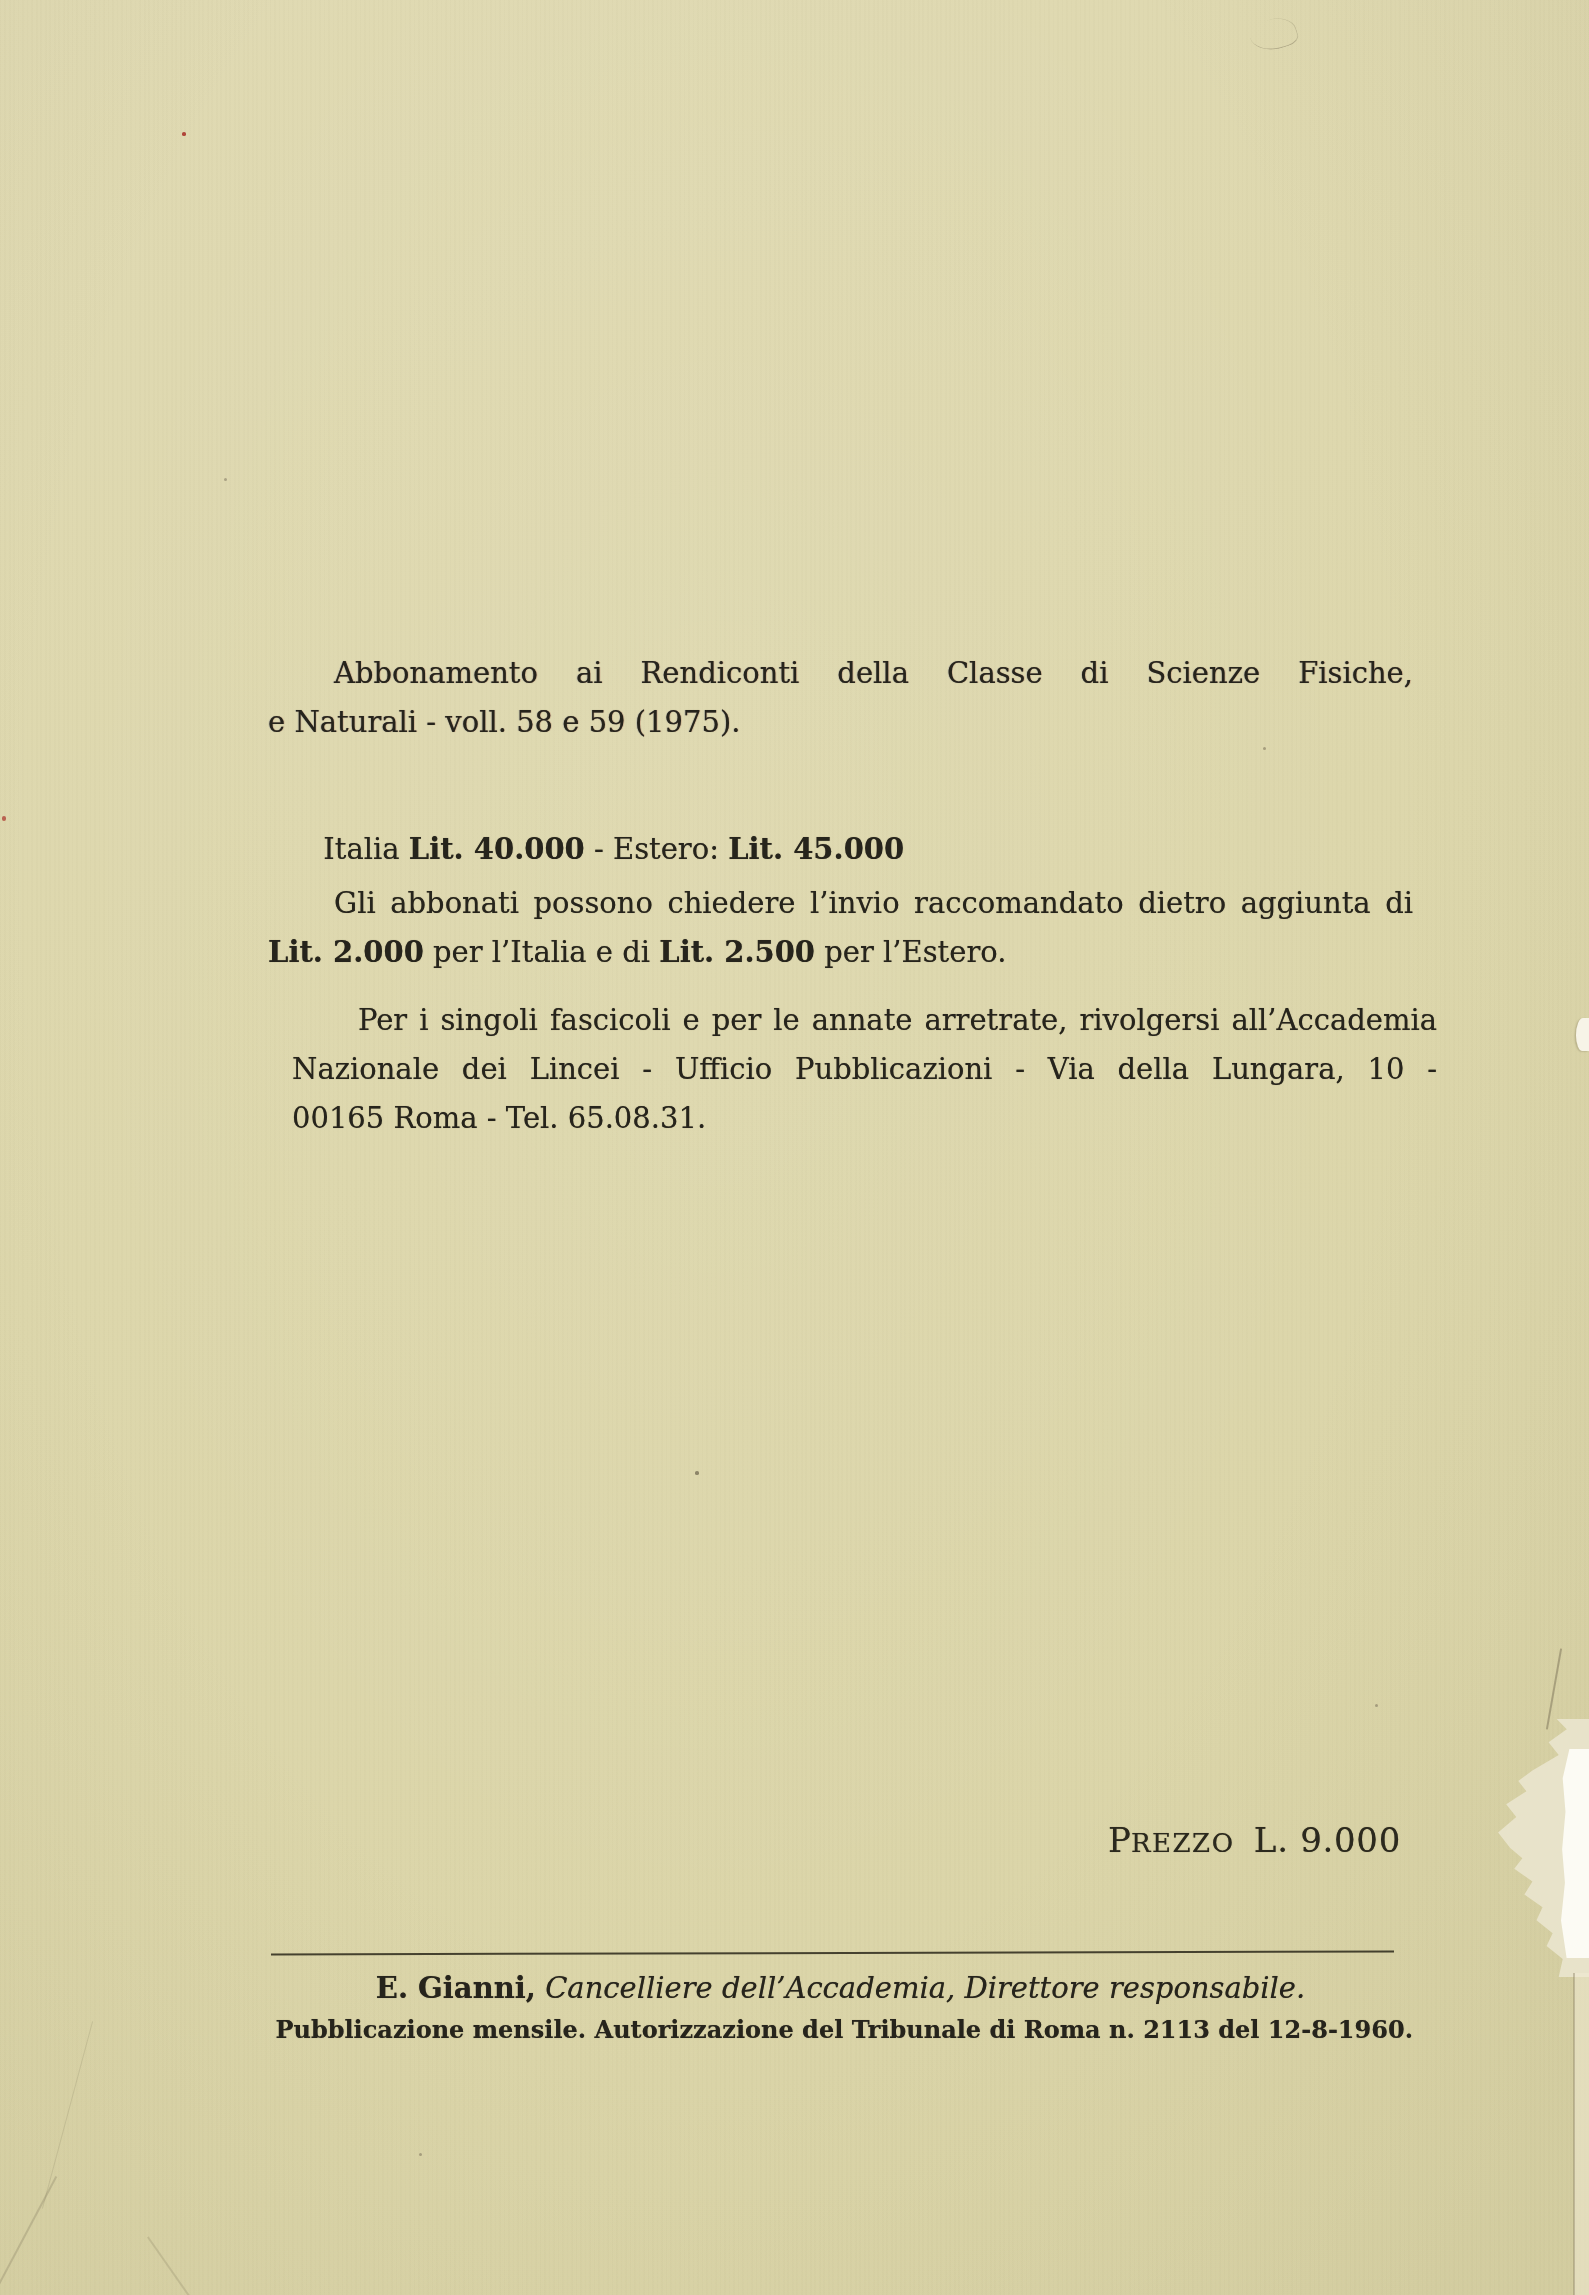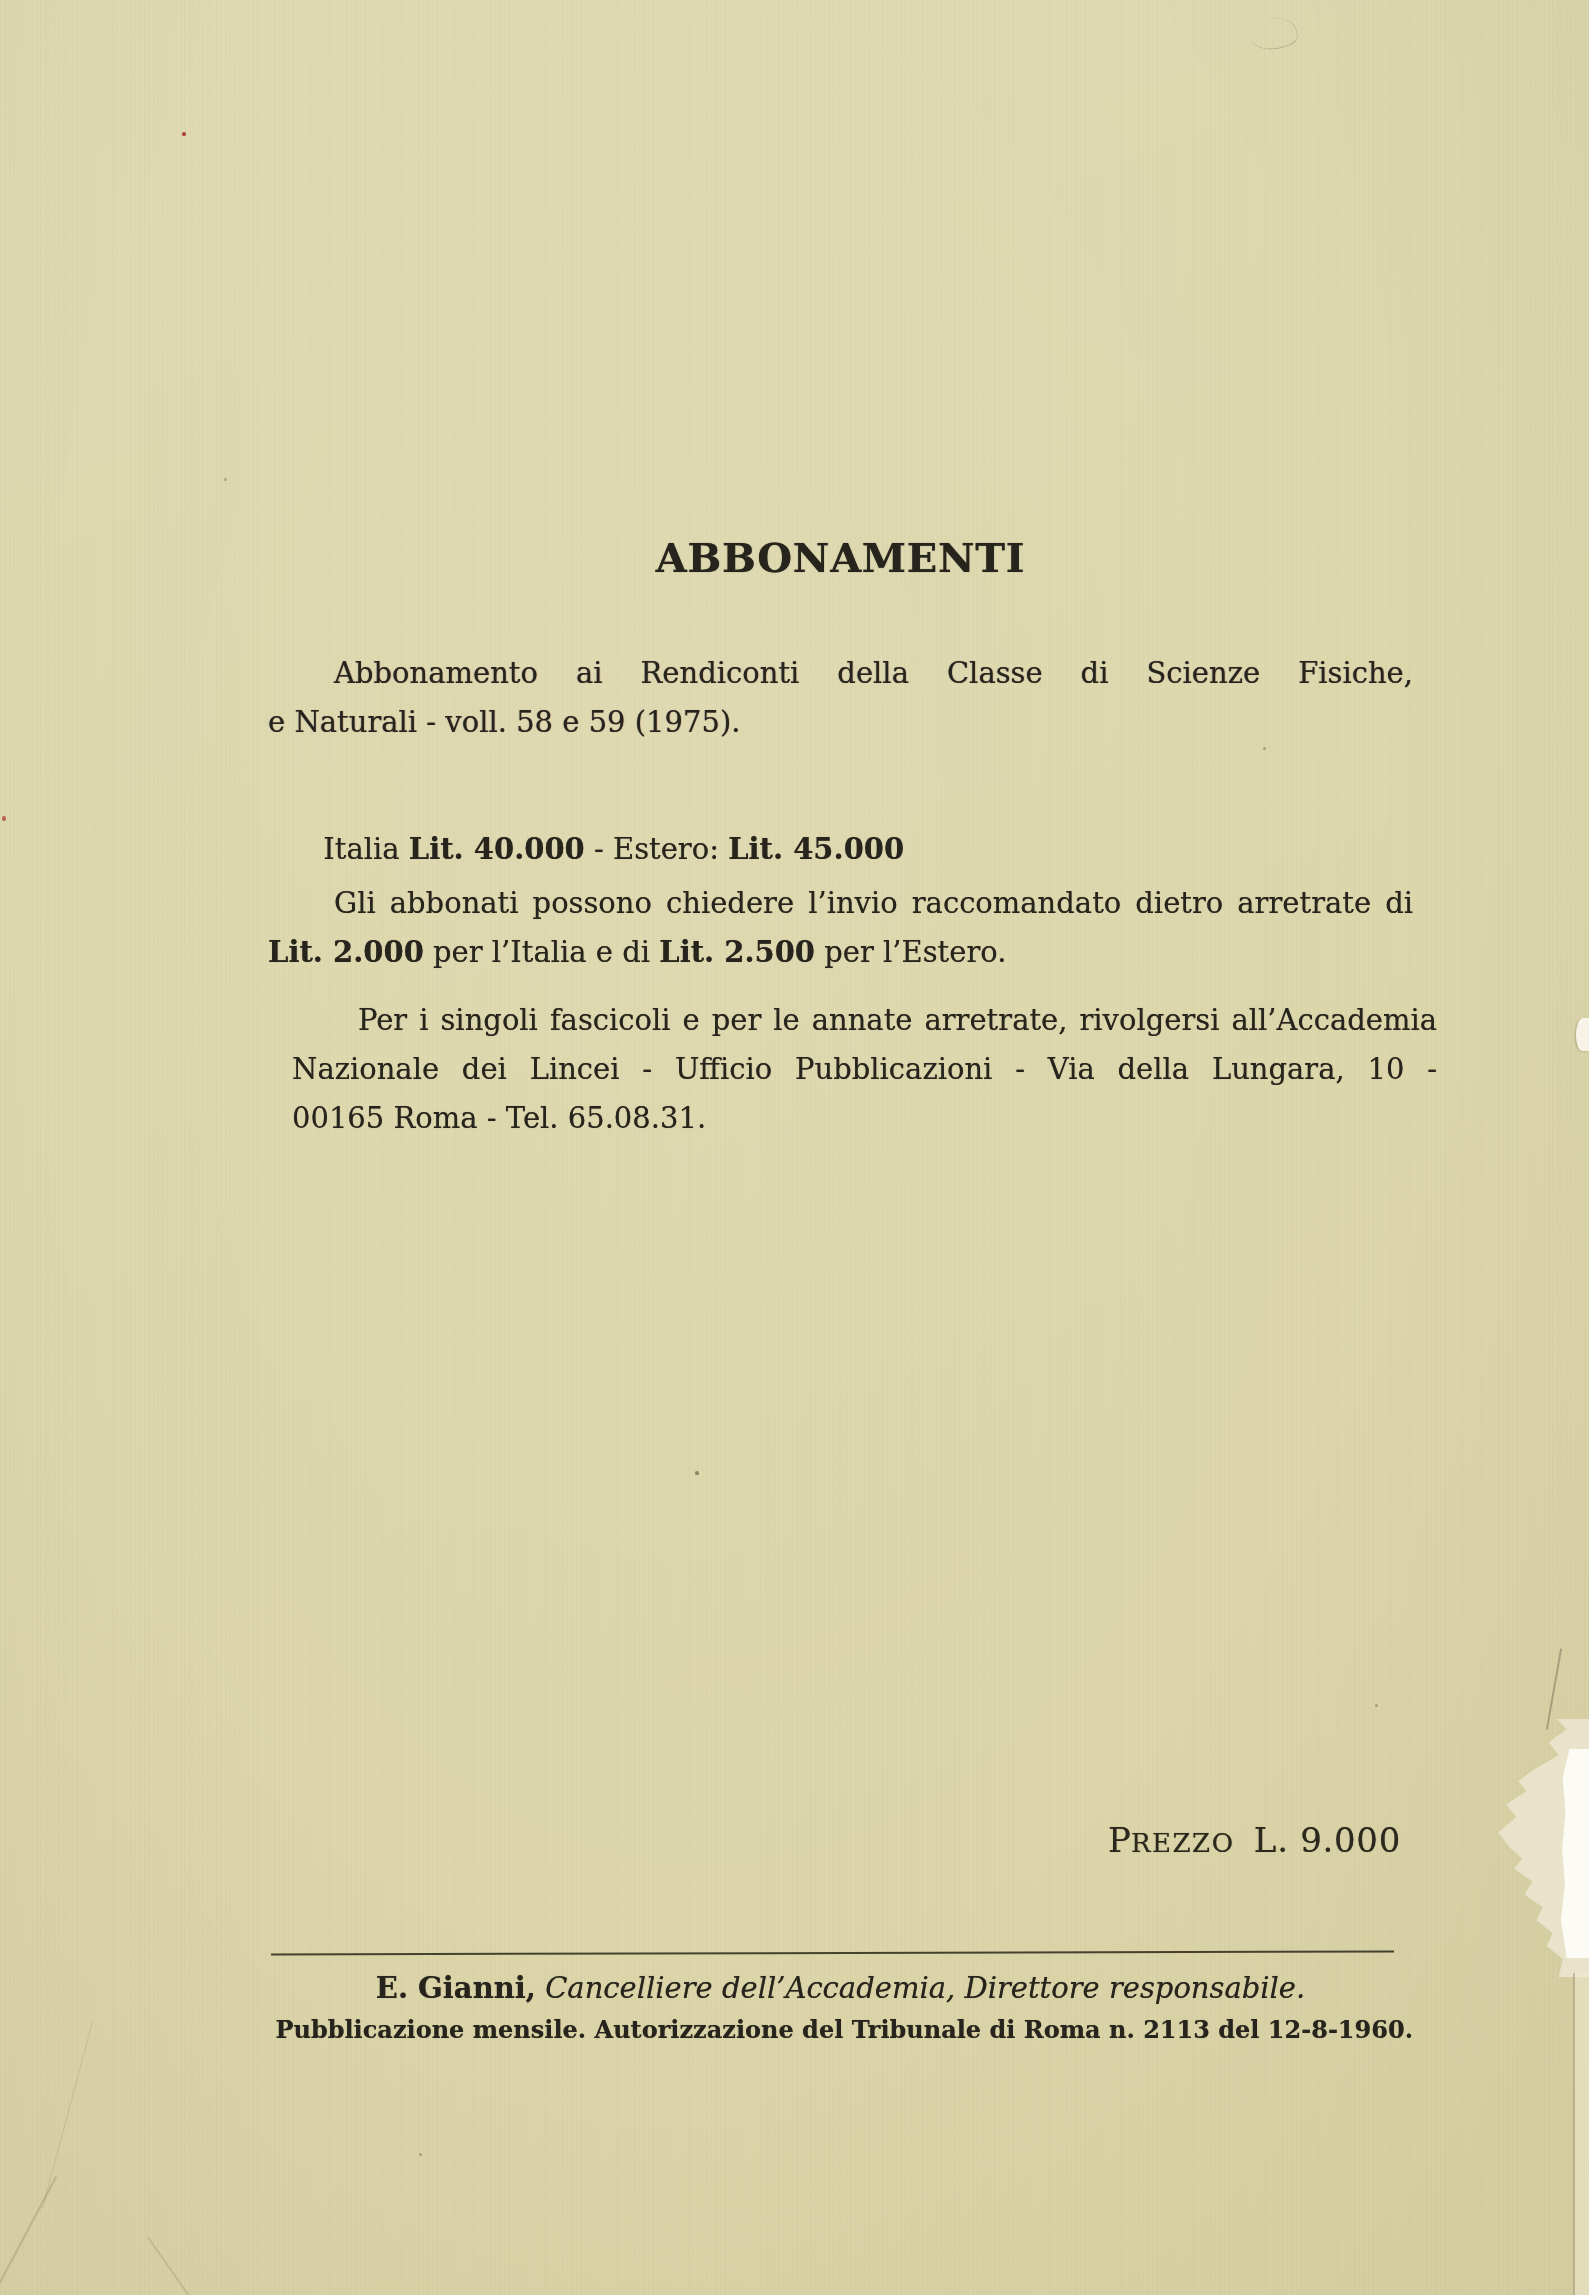--- a/index.html
+++ b/index.html
@@ -136,35 +136,34 @@
   <div class="crease c2"></div>
   <div class="crease c3"></div>
   <div class="speck red1"></div>
   <div class="speck red2"></div>
   <div class="speck d1"></div>
   <div class="speck d2"></div>
   <div class="speck d3"></div>
   <div class="speck d4"></div>
   <div class="speck d5"></div>
 
-  <h1 class="title">ABBONAMENTI</h1>
 
   <div class="content">
 
     <section class="block p1 fringe">
       <div class="line indent stretch"><span>Abbonamento ai Rendiconti della Classe di Scienze Fisiche, Matematiche</span></div>
       <div class="line"><span>e Naturali - voll. 58 e 59 (1975).</span></div>
     </section>
 
     <div class="block priceline line center soft">
       <span>Italia </span><b>Lit. 40.000</b><span> - Estero: </span><b>Lit. 45.000</b>
     </div>
 
     <section class="block p2 soft">
-      <div class="line indent stretch"><span>Gli abbonati possono chiedere l’invio raccomandato dietro arretrate di</span></div>
+      <div class="line indent stretch"><span>Gli abbonati possono chiedere l’invio raccomandato dietro aggiunta di</span></div>
       <div class="line"><b>Lit. 2.000</b><span> per l’Italia e di </span><b>Lit. 2.500</b><span> per l’Estero.</span></div>
     </section>
 
     <section class="block p3 soft">
       <div class="line indent stretch"><span>Per i singoli fascicoli e per le annate arretrate, rivolgersi all’Accademia</span></div>
       <div class="line stretch"><span>Nazionale dei Lincei - Ufficio Pubblicazioni - Via della Lungara, 10 -</span></div>
       <div class="line"><span>00165 Roma - Tel. 65.08.31.</span></div>
     </section>
 
   </div>

